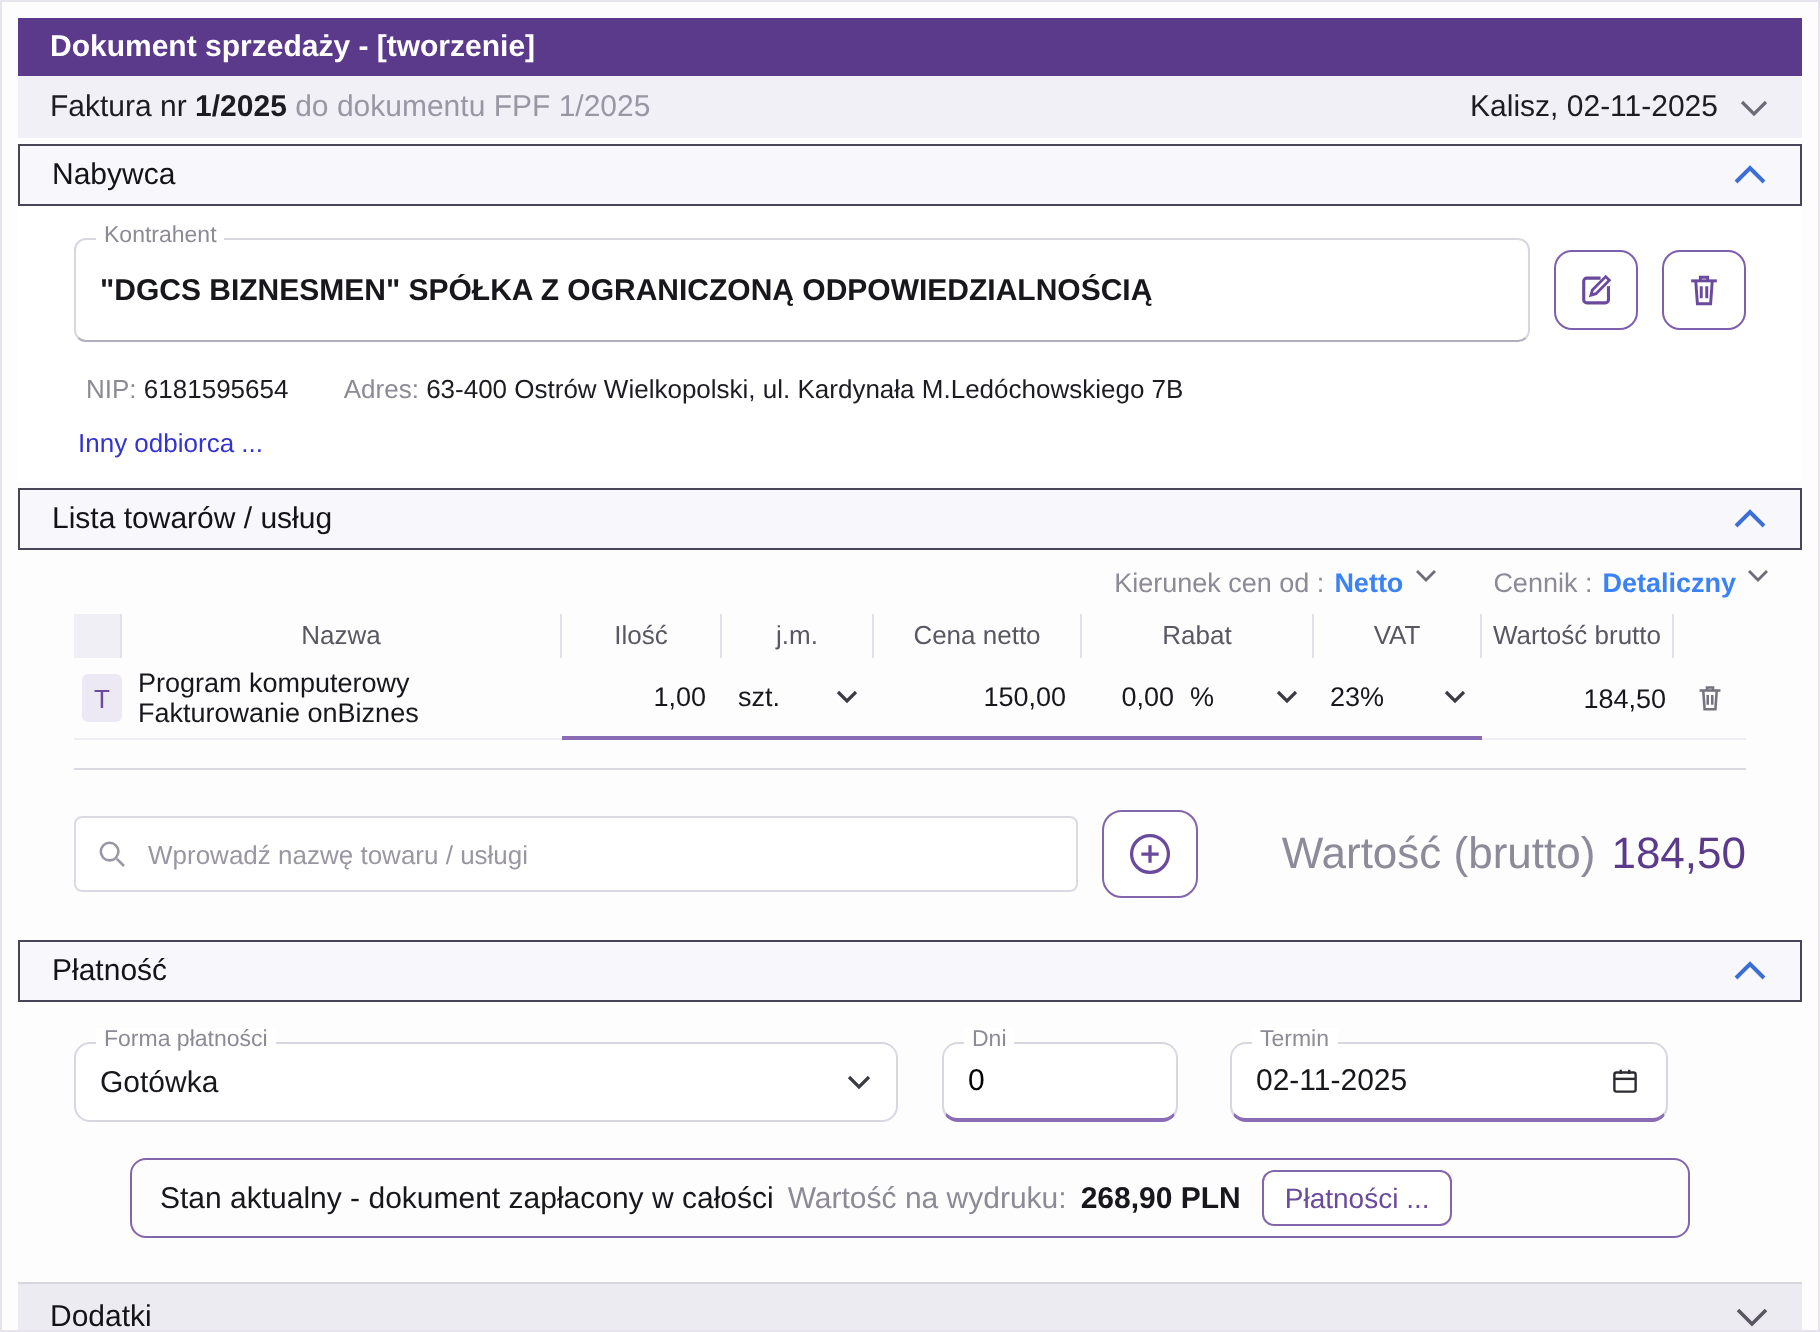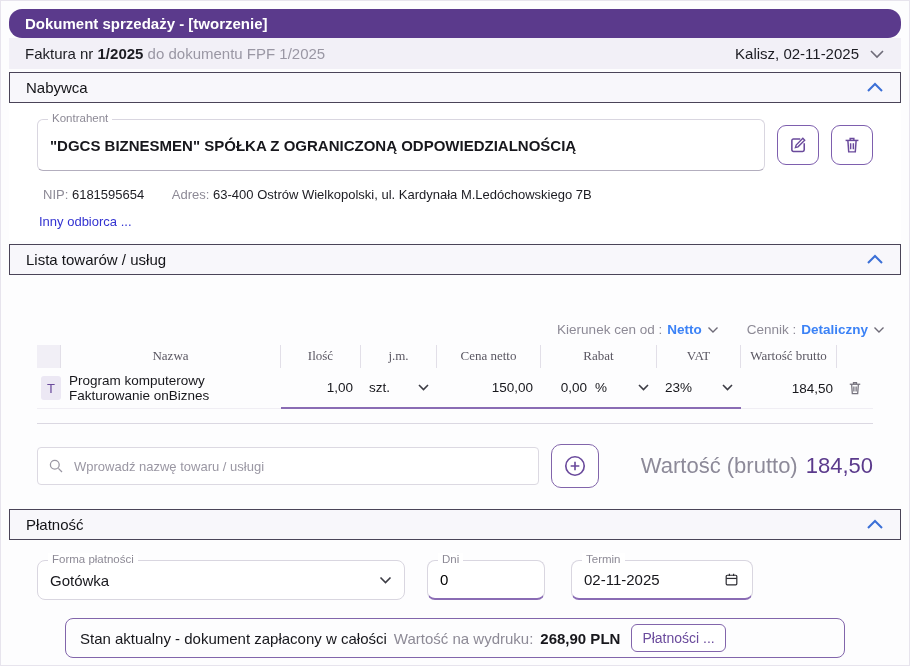--- a/index.html
+++ b/index.html
@@ -1,20 +1,20 @@
 <!DOCTYPE html>
 <html><head>
 <meta charset="utf-8">
 <style>
   html,body{margin:0;padding:0;background:#fff;font-family:"Liberation Sans",sans-serif;}
   *{box-sizing:border-box;}
   .app{width:910px;height:666px;border:1px solid #e7e4ed;background:#fdfdfe;padding:8px 8px 0;display:flex;flex-direction:column;overflow:hidden;}
 
   
-  .titlebar{background:#5b3a8c;color:#fff;font-size:15px;font-weight:bold;padding:6px 16px;flex:0 0 auto;border-radius:13px;}
+  .titlebar{background:#5b3a8c;color:#fff;font-size:15px;font-weight:bold;padding:6px 16px;flex:0 0 auto;}
 
   
   .docbar{background:#f2f0f7;display:flex;justify-content:space-between;align-items:center;padding:7px 16px;font-size:15px;color:#1c1c22;gap:48px;}
   .docbar .muted{color:#9a97a4;}
   .doc-right{display:flex;align-items:center;gap:10px;cursor:pointer;}
 
   
   .sec-header{margin-top:3px;border:1px solid #4a4458;background:#f8f7fb;display:flex;justify-content:space-between;align-items:center;padding:6px 16px;font-size:15px;color:#141418;cursor:pointer;}
 
   .muted{color:#8d8a96;}
@@ -25,25 +25,25 @@
   .field-group{position:relative;border:1px solid #d9d6e0;border-bottom-color:#b3aebe;border-radius:6px;height:52px;display:flex;align-items:center;flex:1;background:#fff;}
   .field-group label{position:absolute;top:-8px;left:10px;background:#fff;padding:0 4px;font-size:11.5px;color:#8d8a96;}
   .field-group input{border:none;outline:none;background:transparent;width:100%;padding:0 12px;font-family:inherit;font-size:15px;font-weight:bold;color:#17171c;}
   .icon-btn{width:42px;height:40px;margin-left:12px;border:1px solid #7e5fae;border-radius:9px;background:#fff;display:flex;align-items:center;justify-content:center;cursor:pointer;flex:0 0 auto;padding:0;}
   .meta-line{margin:16px 0 0 6px;font-size:13px;color:#1c1c22;}
   .meta-line .gap{margin-left:24px;}
   .link{display:inline-block;margin:12px 0 2px 2px;font-size:13px;color:#3333d1;cursor:pointer;text-decoration:none;}
 
   
   .controls-row{display:flex;justify-content:flex-end;align-items:center;gap:28px;padding:9px 16px 2px;font-size:13.5px;color:#8d8a96;}
-  .ctrl{display:flex;align-items:center;gap:5px;cursor:pointer;margin-top:38px;}
+  .ctrl{display:flex;align-items:flex-start;gap:5px;cursor:pointer;}
   .ctrl b{color:#3b82f6;font-weight:bold;}
   .tbl{margin:6px 28px 0;}
   .tbl-head,.tbl-row{display:flex;align-items:stretch;}
-  .th{font-size:13px;color:#5a5762;text-align:center;padding:3px 4px 4px;border-right:1px solid #e2dfe8;font-family:Liberation Serif, serif;}
+  .th{font-size:13px;color:#5a5762;text-align:center;padding:3px 4px 4px;border-right:1px solid #e2dfe8;}
   .th:first-child{background:#f1eff6;border-right:1px solid #e2dfe8;}
   .th:last-child{border-right:none;}
   .c0{flex:0 0 24px;}
   .c1{flex:1 1 auto;}
   .c2{flex:0 0 80px;}
   .c3{flex:0 0 76px;}
   .c4{flex:0 0 104px;}
   .c5{flex:0 0 116px;}
   .c6{flex:0 0 84px;}
   .c7{flex:0 0 96px;}
@@ -63,23 +63,23 @@
   .search-box input::placeholder{color:#9a97a3;}
   .plus-btn{width:48px;height:44px;margin-left:12px;border:1px solid #8265ab;border-radius:10px;background:#fff;display:flex;align-items:center;justify-content:center;cursor:pointer;padding:0;}
   .total{margin-left:auto;font-size:22px;color:#8d8a99;display:flex;align-items:center;gap:8px;}
   .total .val{color:#5b3a8c;}
 
   
   .pay-body{padding:20px 28px 0;}
   .pay-fields{display:flex;align-items:center;}
   .pay-field{position:relative;border:1px solid #d9d6e0;border-radius:8px;height:40px;display:flex;align-items:center;padding:0 12px;background:#fff;font-size:15px;color:#17171c;}
   .pay-field label{position:absolute;top:-8px;left:10px;background:#fff;padding:0 4px;font-size:11.5px;color:#8d8a96;}
-  .pf-form{width:368px;justify-content:space-between;cursor:pointer;}
+  .pf-form{width:412px;justify-content:space-between;cursor:pointer;}
   .pf-days{width:118px;margin-left:22px;border-bottom:2px solid #8a6cb4;}
-  .pf-term{width:182px;margin-left:26px;border-bottom:2px solid #8a6cb4;justify-content:space-between;cursor:pointer;}
+  .pf-term{width:219px;margin-left:26px;border-bottom:2px solid #8a6cb4;justify-content:space-between;cursor:pointer;}
   .status-bar{margin:18px 28px 0;border:1px solid #8265ab;border-radius:8px;display:flex;align-items:center;gap:7px;padding:5px 14px;font-size:15px;color:#17171c;min-height:38px;}
   .status-bar b{white-space:nowrap;}
   .pay-btn{border:1px solid #8265ab;border-radius:6px;background:#fff;color:#6a4a9c;font-family:inherit;font-size:14px;padding:5px 10px;margin-left:4px;cursor:pointer;white-space:nowrap;}
 
   
   .dodatki{margin-top:22px;background:#edebf2;border-top:1px solid #d8d5df;border-bottom:1px solid #d8d5df;display:flex;justify-content:space-between;align-items:center;padding:8px 16px;font-size:15px;color:#141418;cursor:pointer;}
 </style>
 </head>
 <body>
 

